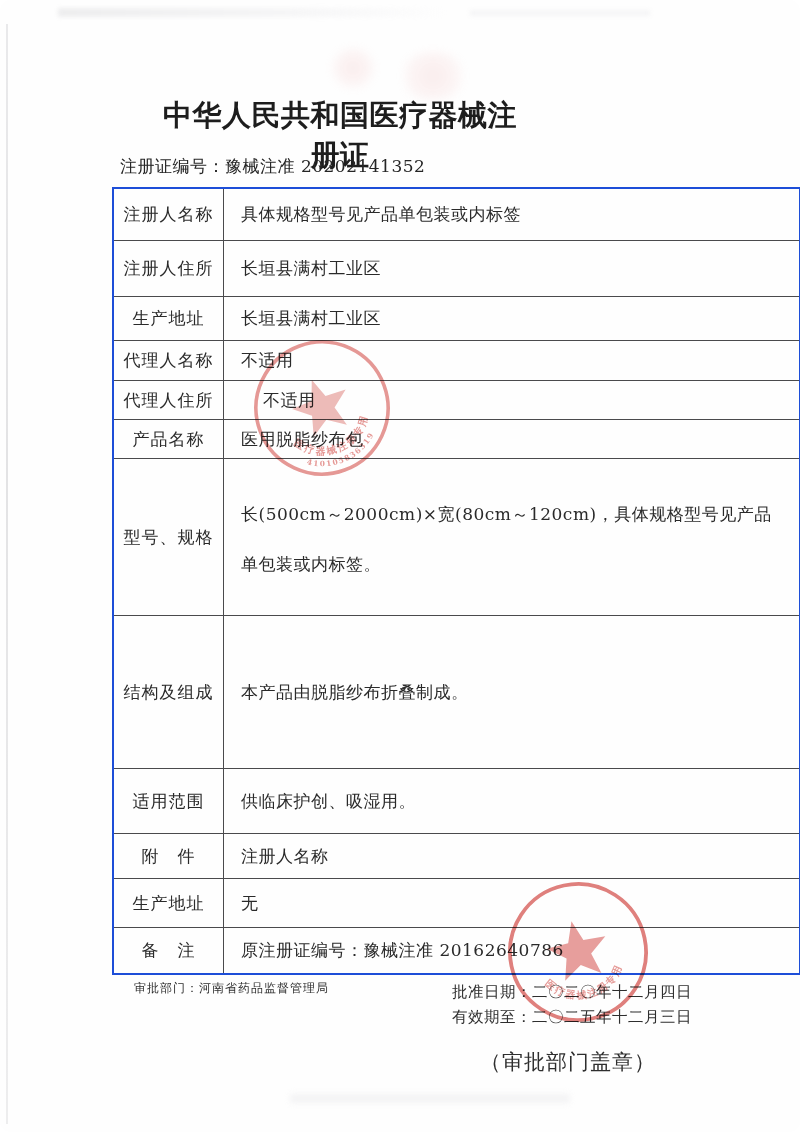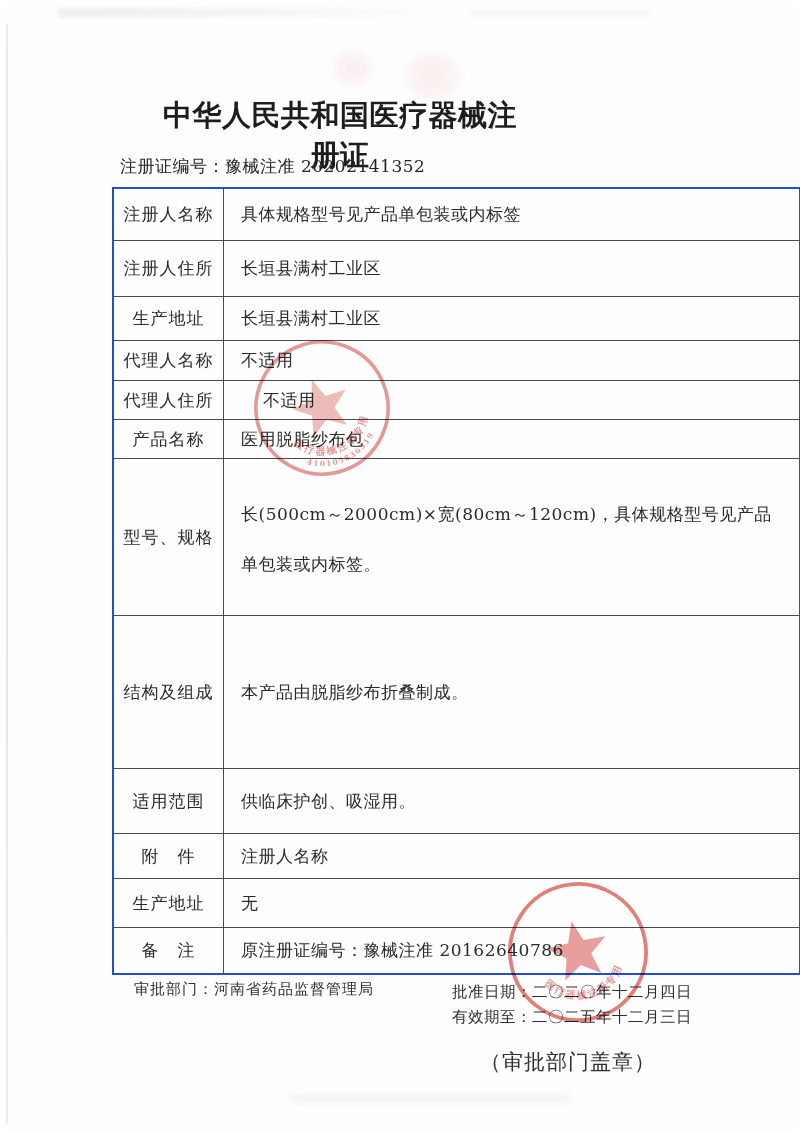--- a/index.html
+++ b/index.html
@@ -36,21 +36,21 @@
   .label { width:110px; flex:0 0 110px; border-right:1.6px solid #4a4a4c;
     display:flex; align-items:center; justify-content:center; text-align:center;
     letter-spacing:1px; }
   .value { flex:1; display:flex; align-items:center; padding-left:17px; padding-right:10px;
     letter-spacing:0.5px; }
   .r1{height:51px;} .r2{height:56px;} .r3{height:44px;} .r4{height:40px;}
   .r5{height:39px;gap:22px;} .r6{height:39px;} .r7{height:157px;} .r8{height:153px;}
   .r9{height:65px;} .r10{height:45px;} .r11{height:49px;} .r12{height:46px;}
   .r7 .value { display:block; padding-top:30px; line-height:50px; }
 
-  .footer-left { position:absolute; left:134px; top:980px; font-size:15px; letter-spacing:1px; }
+  .footer-left { position:absolute; left:134px; top:980px; font-size:12px; letter-spacing:1px; }
   .footer-right { position:absolute; left:452px; top:980px; font-size:15.5px; line-height:25px; letter-spacing:0.5px; }
   .seal-note { position:absolute; left:452px; top:1048px; width:232px; text-align:center;
     font-size:21px; letter-spacing:1px; }
 
   .stamp { position:absolute; mix-blend-mode:multiply; pointer-events:none; }
   .stamp text { font-family:"DejaVu Serif","Liberation Serif",serif; font-weight:bold; }
   .stamp-mid { left:232px; top:318px; width:180px; height:180px;
     transform:rotate(-20deg); opacity:.60; }
   .stamp-bottom { left:488px; top:862px; width:180px; height:180px;
     transform:rotate(-12deg); opacity:.74; }

